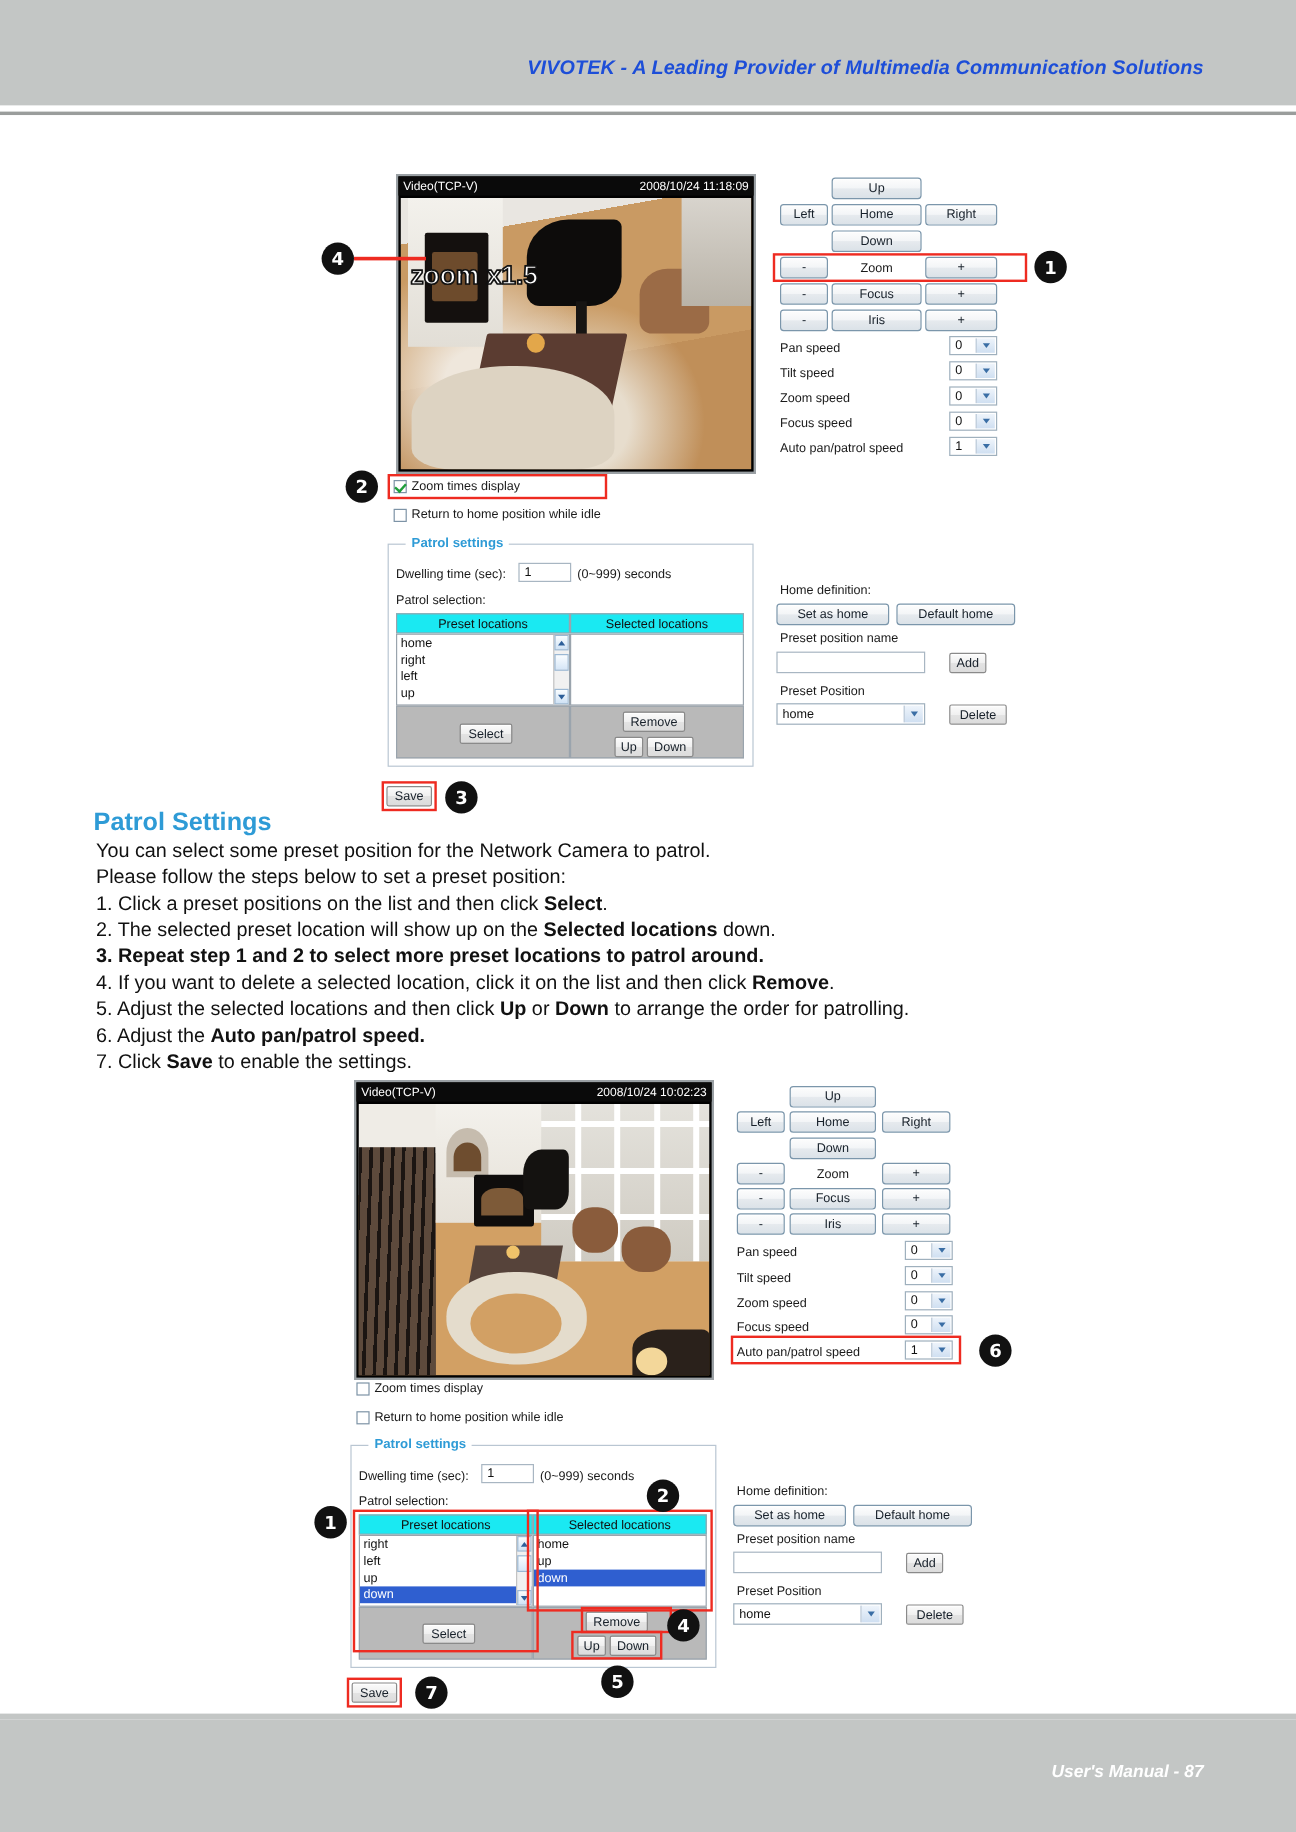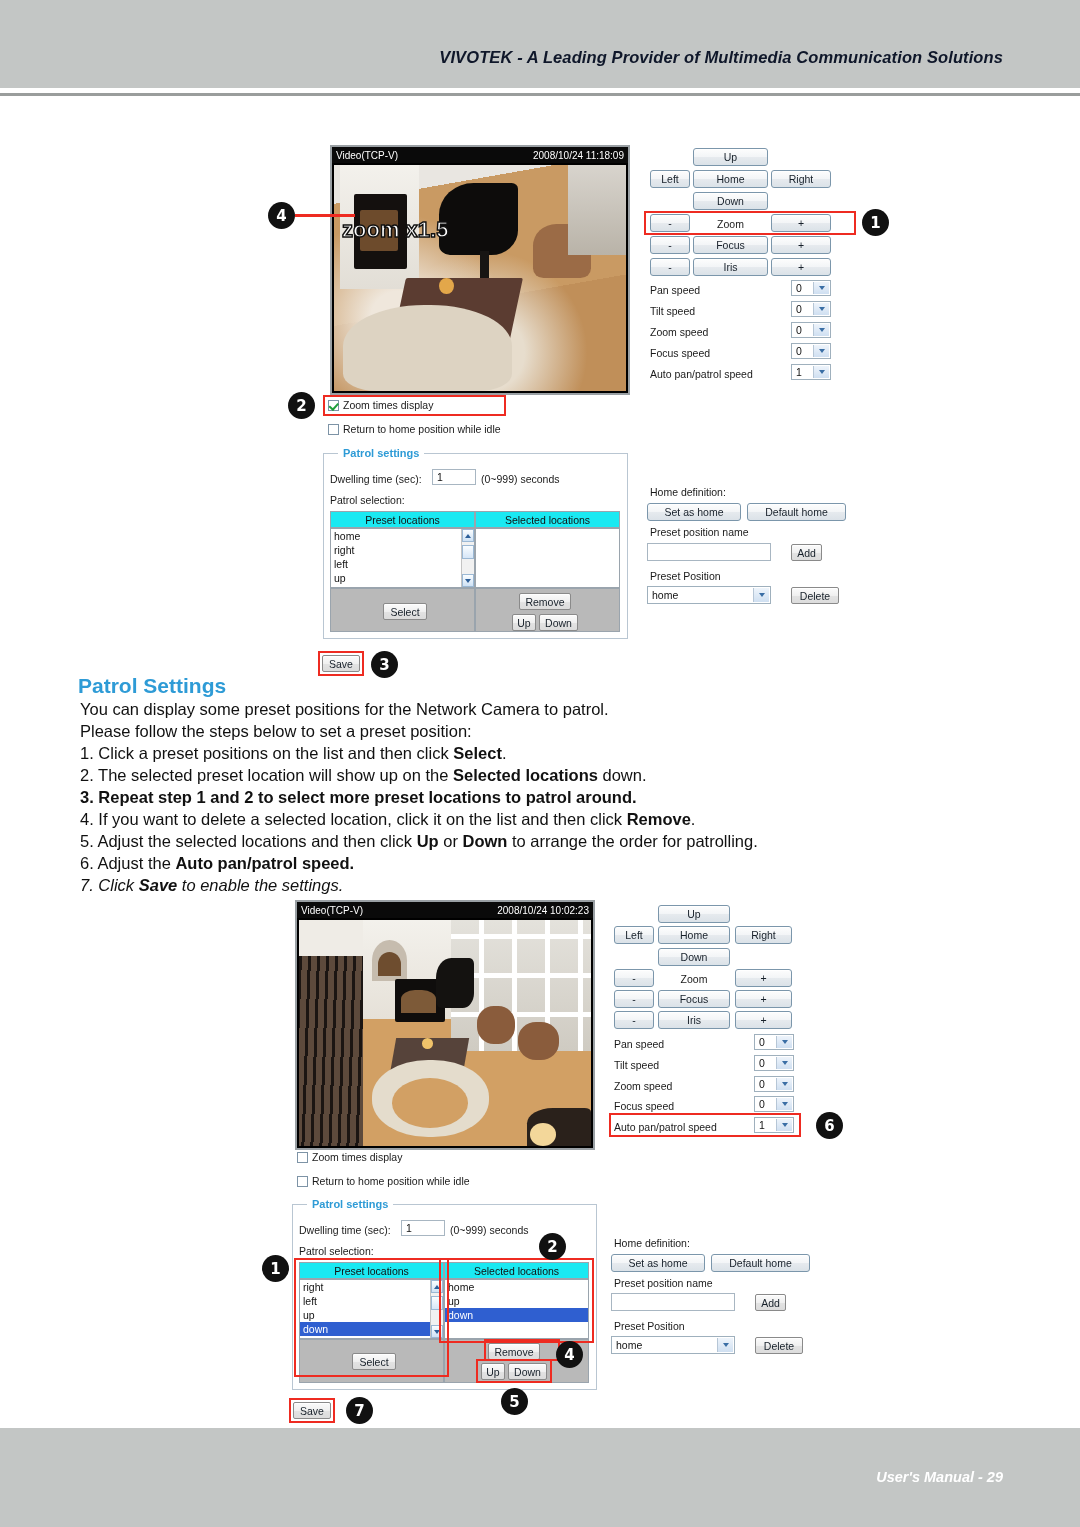--- a/index.html
+++ b/index.html
@@ -6,21 +6,21 @@
   body{
     width:1080px;height:1527px;position:relative;background:#ffffff;
     font-family:"Liberation Sans",sans-serif;
     -webkit-font-smoothing:antialiased;
   }
 
   
   .top-band{position:absolute;left:0;top:0;width:1080px;height:88px;background:#c3c6c5;}
   .top-band .brand{
     position:absolute;right:77px;top:57px;transform:translateY(-50%);
-    color:#0f172a;font-size:16.5px;font-weight:bold;font-style:italic;
+    color:#1d4ed8;font-size:16.5px;font-weight:bold;font-style:italic;
     letter-spacing:.1px;white-space:nowrap;
   }
   .top-rule-a{position:absolute;left:0;top:88px;width:1080px;height:5px;background:#ffffff;}
   .top-rule-b{position:absolute;left:0;top:93px;width:1080px;height:3px;background:#9a9d9c;}
   .top-rule-c{position:absolute;left:0;top:96px;width:1080px;height:4px;background:#ffffff;}
 
   .bot-band{position:absolute;left:0;top:1433px;width:1080px;height:94px;background:#c3c6c5;}
   .bot-rule{position:absolute;left:0;top:1428px;width:1080px;height:5px;background:#c3c6c5;}
   .bot-band .folio{
     position:absolute;right:77px;top:36px;color:#ffffff;font-size:14.5px;
@@ -293,42 +293,42 @@
       <i></i>
     </span>
 </div>
 <div class="btn plain" style="left:791px;top:587px;width:48px;height:17px;">Delete</div>
 
 <div class="btn plain" style="left:322px;top:655px;width:38px;height:17px;">Save</div>
 <div class="redbox" style="left:318px;top:651px;width:46px;height:25px;"></div>
 <div class="callout" style="left:371px;top:651px;">3</div>
 
 <div class="h2" style="left:78px;top:674px;">Patrol Settings</div>
-<div class="p" style="left:80px;top:700px;">You can display some preset positions for the Network Camera to patrol.</div>
+<div class="p" style="left:80px;top:700px;">You can select some preset position for the Network Camera to patrol.</div>
 <div class="p" style="left:80px;top:722px;">Please follow the steps below to set a preset position:</div>
 
 <div class="p" style="left:80px;top:744px;">
   <span>1. </span><span>Click a preset positions on the list and then click </span><b>Select</b><span>.</span>
 </div>
 <div class="p" style="left:80px;top:766px;">
   <span>2. </span><span>The selected preset location will show up on the </span><b>Selected locations</b><span> down.</span>
 </div>
 <div class="p" style="left:80px;top:788px;font-weight:bold;">
   <span>3. </span><span>Repeat step 1 and 2 to select more preset locations to patrol around.</span>
 </div>
 <div class="p" style="left:80px;top:810px;">
   <span>4. </span><span>If you want to delete a selected location, click it on the list and then click </span><b>Remove</b><span>.</span>
 </div>
 <div class="p" style="left:80px;top:832px;">
   <span>5. </span><span>Adjust the selected locations and then click </span><b>Up</b><span> or </span><b>Down</b><span> to arrange the order for patrolling.</span>
 </div>
 <div class="p" style="left:80px;top:854px;">
   <span>6. </span><span>Adjust the </span><b>Auto pan/patrol speed.</b>
 </div>
-<div class="p" style="left:80px;top:876px;font-style:italic;">
+<div class="p" style="left:80px;top:876px;">
   <span>7. </span><span>Click </span><b>Save</b><span> to enable the settings.</span>
 </div>
 
 <div class="vid" style="left:295px;top:900px;width:300px;height:250px;">
   <div class="bar">
     <span>Video(TCP-V)</span>
     <span>2008/10/24 10:02:23</span>
   </div>
   <div class="scene" style="background:linear-gradient(175deg,#efece6 0 30%,#d2a064 30% 100%);">
     <div style="position:absolute;left:0;top:0;width:22%;height:100%;background:linear-gradient(180deg,#efece6 0 18%,#2a2320 18% 100%);"></div>
@@ -482,14 +482,14 @@
     </span>
 </div>
 <div class="btn plain" style="left:755px;top:1337px;width:48px;height:17px;">Delete</div>
 
 <div class="btn plain" style="left:293px;top:1402px;width:38px;height:17px;">Save</div>
 <div class="redbox" style="left:289px;top:1398px;width:46px;height:25px;"></div>
 <div class="callout" style="left:346px;top:1397px;">7</div>
 
 <div class="bot-rule"></div>
 <div class="bot-band">
-  <div class="folio">User's Manual - 29</div>
+  <div class="folio">User's Manual - 87</div>
 </div>
 
 </body></html>

